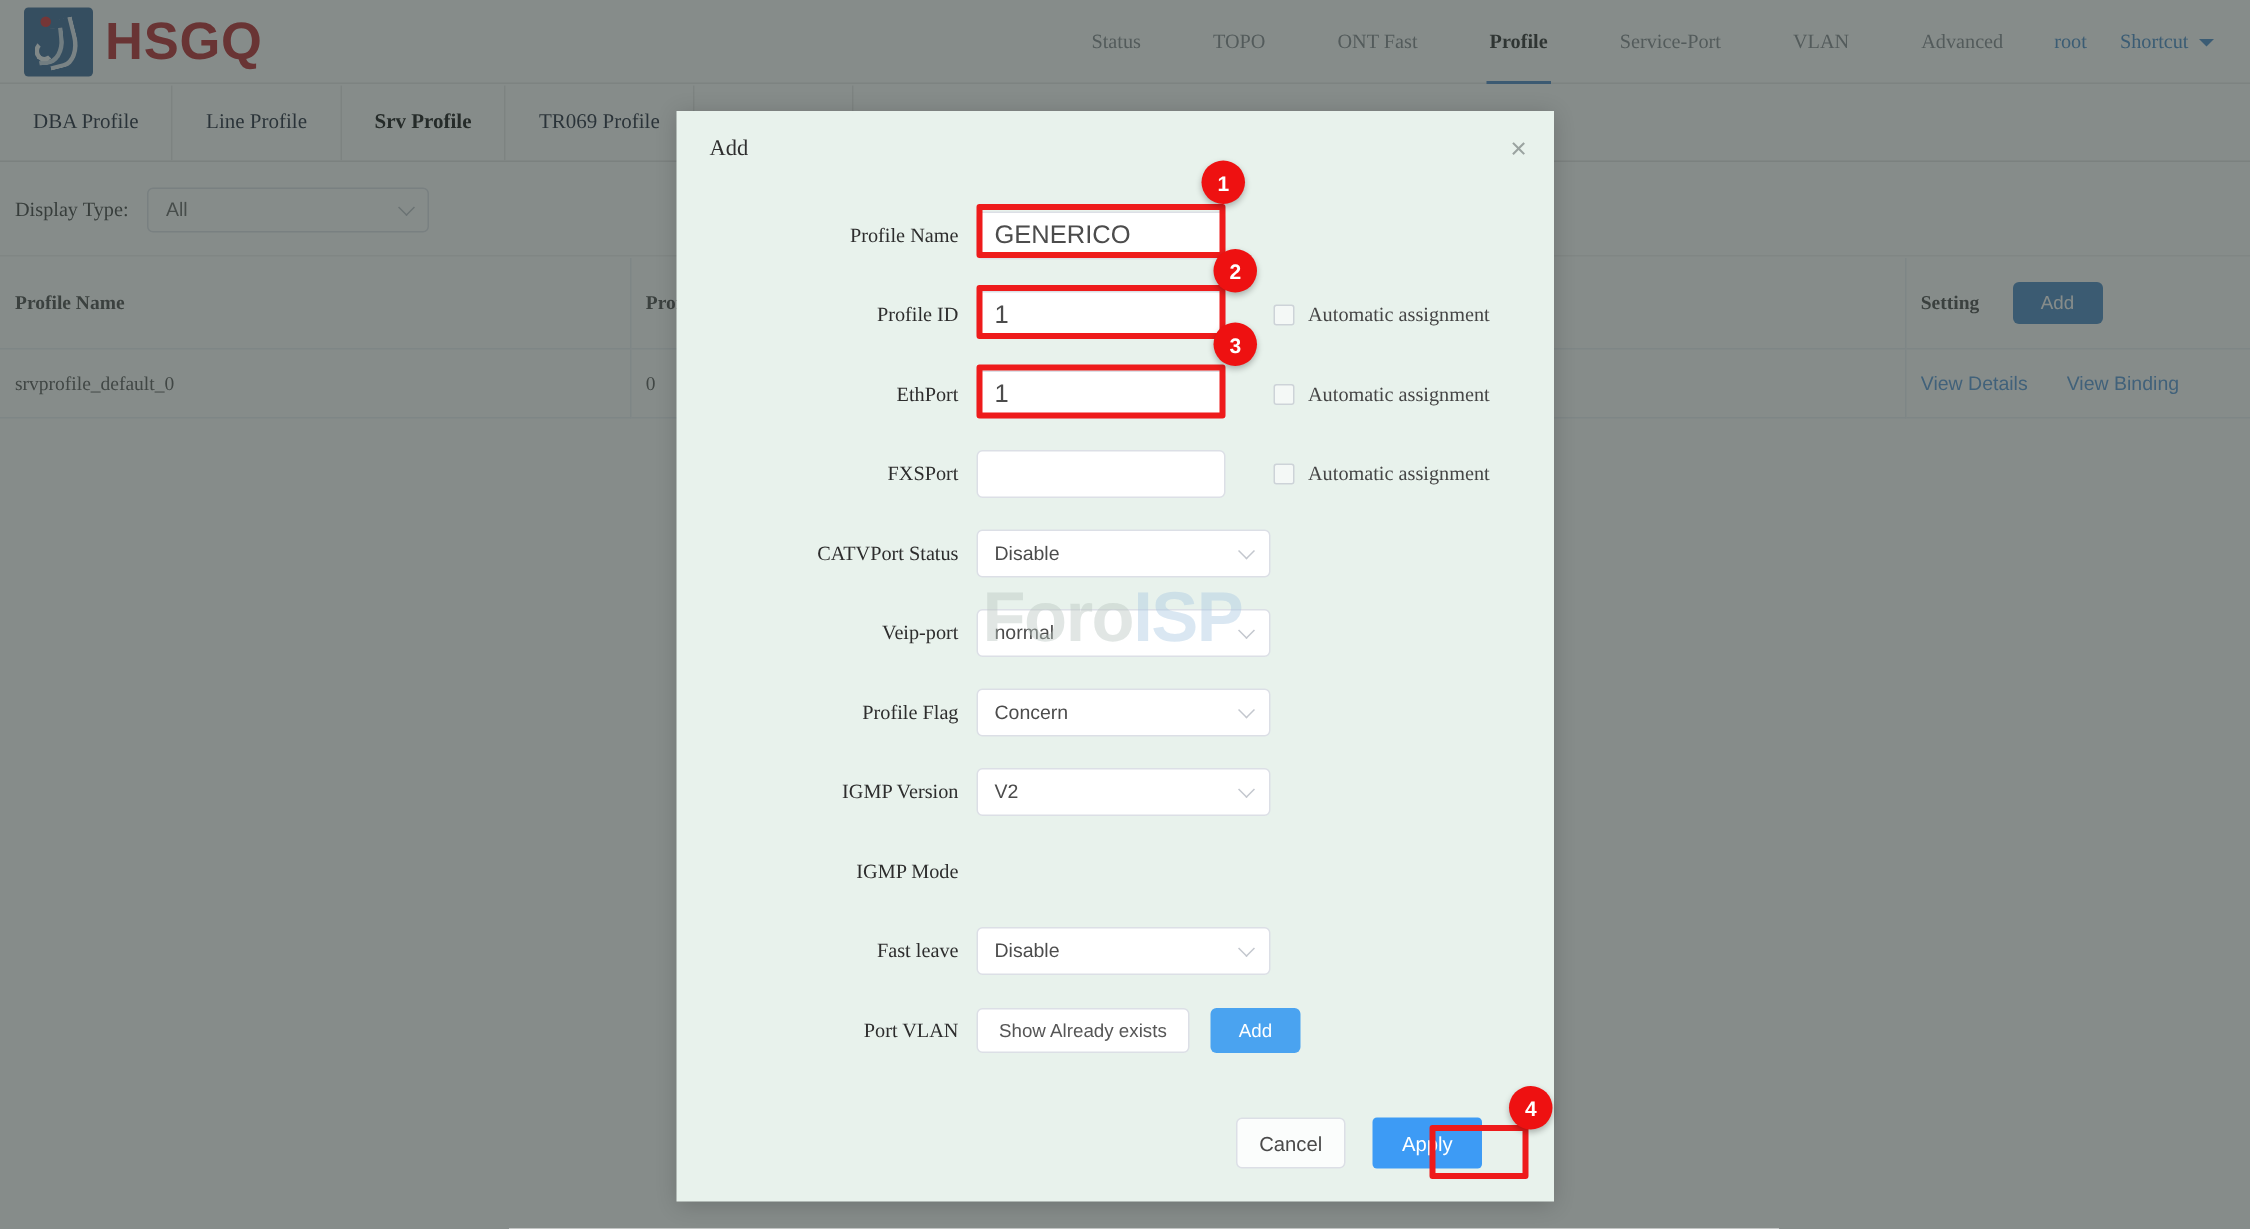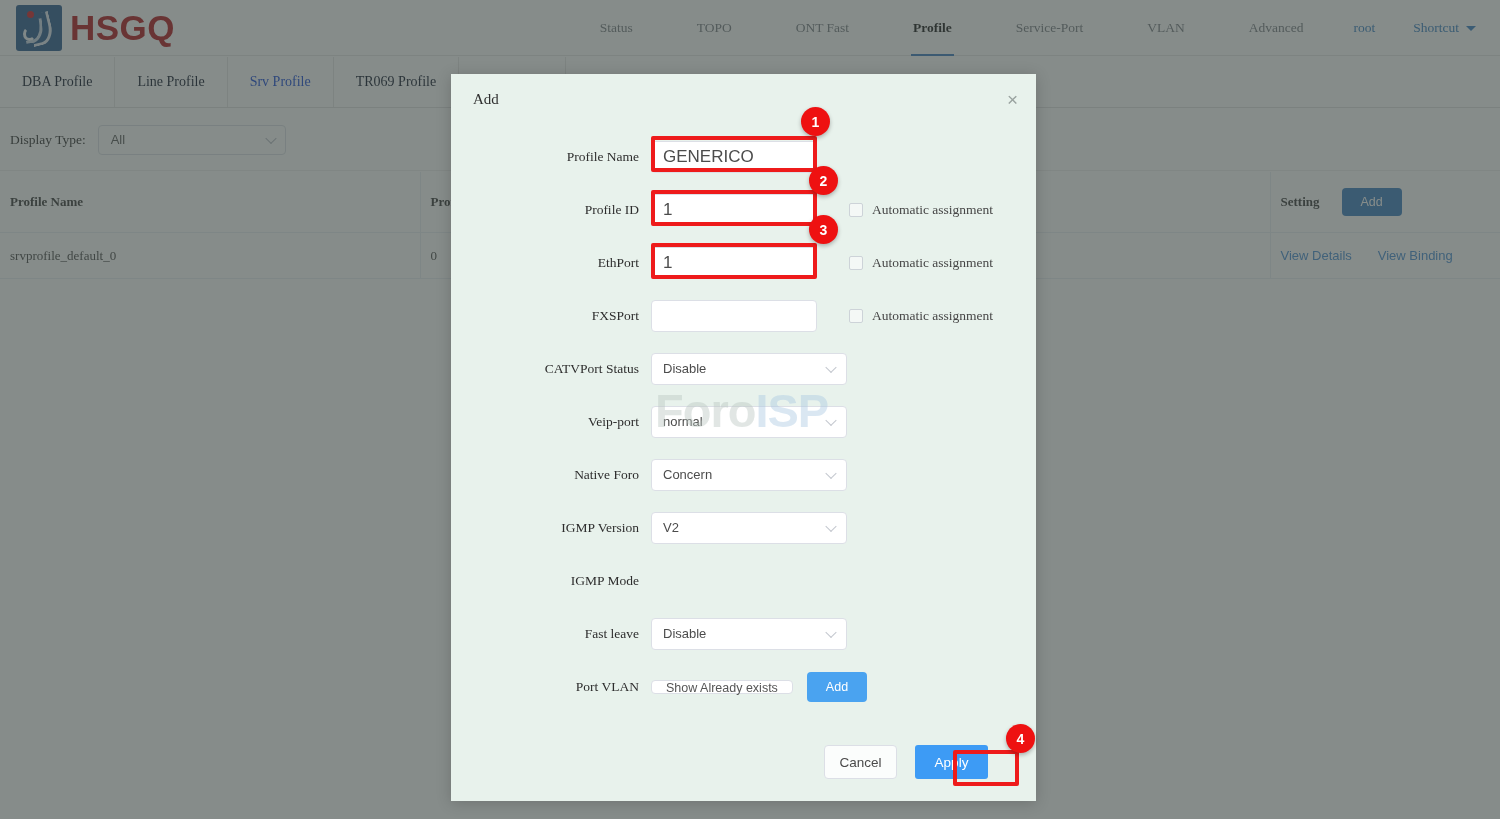--- a/index.html
+++ b/index.html
@@ -47,21 +47,21 @@
     position: absolute; left: 7px; top: 22px; width: 13px; height: 14px;
     border: 3px solid #eef4fa; border-top-color: transparent; border-right-color: transparent;
     border-radius: 50%;
   }
   .logo-text {
     font-family: "Liberation Sans", sans-serif;
     font-weight: bold; font-size: 35px; color: #b21a1f; letter-spacing: 0.5px;
   }
 
   .topnav {
-    margin-left: auto; display: flex; align-items: center; gap: 16px;
+    margin-left: auto; display: flex; align-items: center; gap: 0;
     padding-right: 18px; height: 56px;
   }
   .topnav a {
     font-family: "Liberation Serif", serif;
     font-size: 13.5px; color: #7a7f85; text-decoration: none;
     padding: 0 24px; line-height: 56px; height: 56px; display: inline-block;
     position: relative;
   }
   .topnav a.active { color: #1b1b1b; font-weight: bold; }
   .topnav a.active::after {
@@ -80,21 +80,21 @@
     position: absolute; left: 0; top: 57px; width: 1500px; height: 51px;
     background: #ffffff; border-bottom: 1px solid #e2e2e2;
     display: flex; align-items: stretch;
   }
   .subtab {
     display: flex; align-items: center; justify-content: center;
     padding: 0 22px; font-size: 14px; color: #0f172a;
     border-right: 1px solid #e8e8e8; cursor: pointer;
     font-family: "Liberation Serif", serif;
   }
-  .subtab.active { color: #1d4ed8; }
+  .subtab.active { color: #000000; font-weight: bold; }
 
   .filterbar {
     position: absolute; left: 0; top: 109px; width: 1500px; height: 62px;
     background: #ffffff; display: flex; align-items: center; padding-left: 10px;
     border-bottom: 1px solid #efefef;
   }
   .filter-label { font-size: 13.5px; color: #303030; margin-right: 12px; }
   .select-box {
     position: relative; width: 188px; height: 30px; border: 1px solid #dcdfe6;
     border-radius: 4px; background: #fff; display: flex; align-items: center;
@@ -184,21 +184,21 @@
   .autoassign {
     display: flex; align-items: center; gap: 9px; margin-left: 32px;
   }
   .cbox {
     width: 14px; height: 14px; border: 1px solid #cdd3d8; border-radius: 2px;
     background: #f4f8f6; display: inline-block;
   }
   .autoassign span.lbl { font-size: 13.5px; color: #464646; }
 
   .btn-sm-outline {
-    height: 14px; border: 1px solid #dcdfe6; border-radius: 4px; background: #fff;
+    height: 30px; border: 1px solid #dcdfe6; border-radius: 4px; background: #fff;
     font-size: 12.5px; color: #565656; padding: 0 14px; cursor: pointer;
     font-family: "Liberation Sans", sans-serif;
   }
   .btn-sm-blue {
     height: 30px; border: none; border-radius: 4px; background: #4aa3f0;
     color: #fff; font-size: 12.5px; padding: 0 19px; cursor: pointer;
     margin-left: 14px; font-family: "Liberation Sans", sans-serif;
   }
 
   .modal-foot {
@@ -378,21 +378,21 @@
 
       <div class="frow">
         <div class="flabel">Veip-port</div>
         <div class="fselect">
           <span>normal</span>
           <span class="chev"></span>
         </div>
       </div>
 
       <div class="frow">
-        <div class="flabel">Native Foro</div>
+        <div class="flabel">Profile Flag</div>
         <div class="fselect">
           <span>Concern</span>
           <span class="chev"></span>
         </div>
       </div>
 
       <div class="frow">
         <div class="flabel">IGMP Version</div>
         <div class="fselect">
           <span>V2</span>

